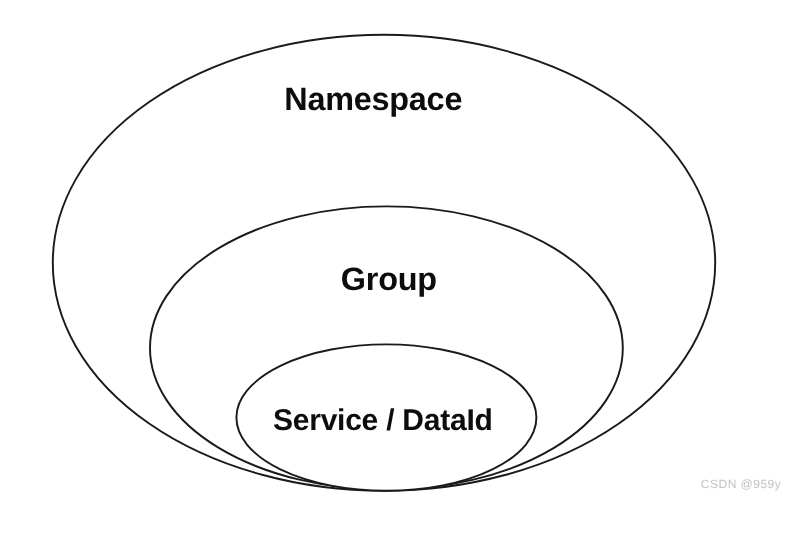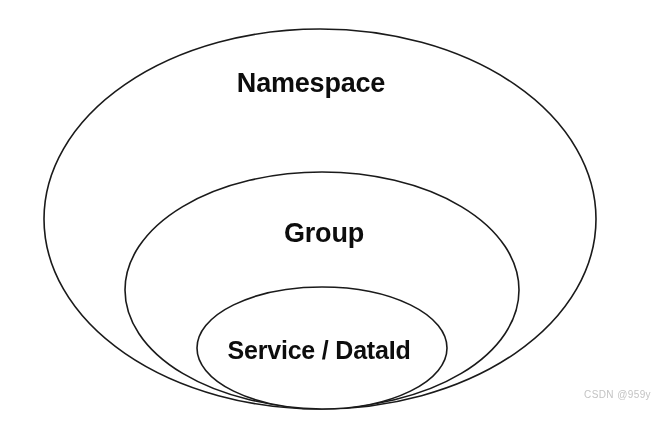--- a/index.html
+++ b/index.html
@@ -54,21 +54,21 @@
     font-size: 27px;
   }
   #label-serviceid {
     left: 319px;
     top: 336px;
     font-size: 25px;
   }
   #watermark {
     position: absolute;
     right: 8px;
-    bottom: 14px;
+    bottom: 4px;
     font-family: "Liberation Sans", sans-serif;
     font-size: 10px;
     color: #c3c3c3;
     letter-spacing: 0.4px;
     white-space: nowrap;
   }
 </style>
 </head>
 <body>
 

